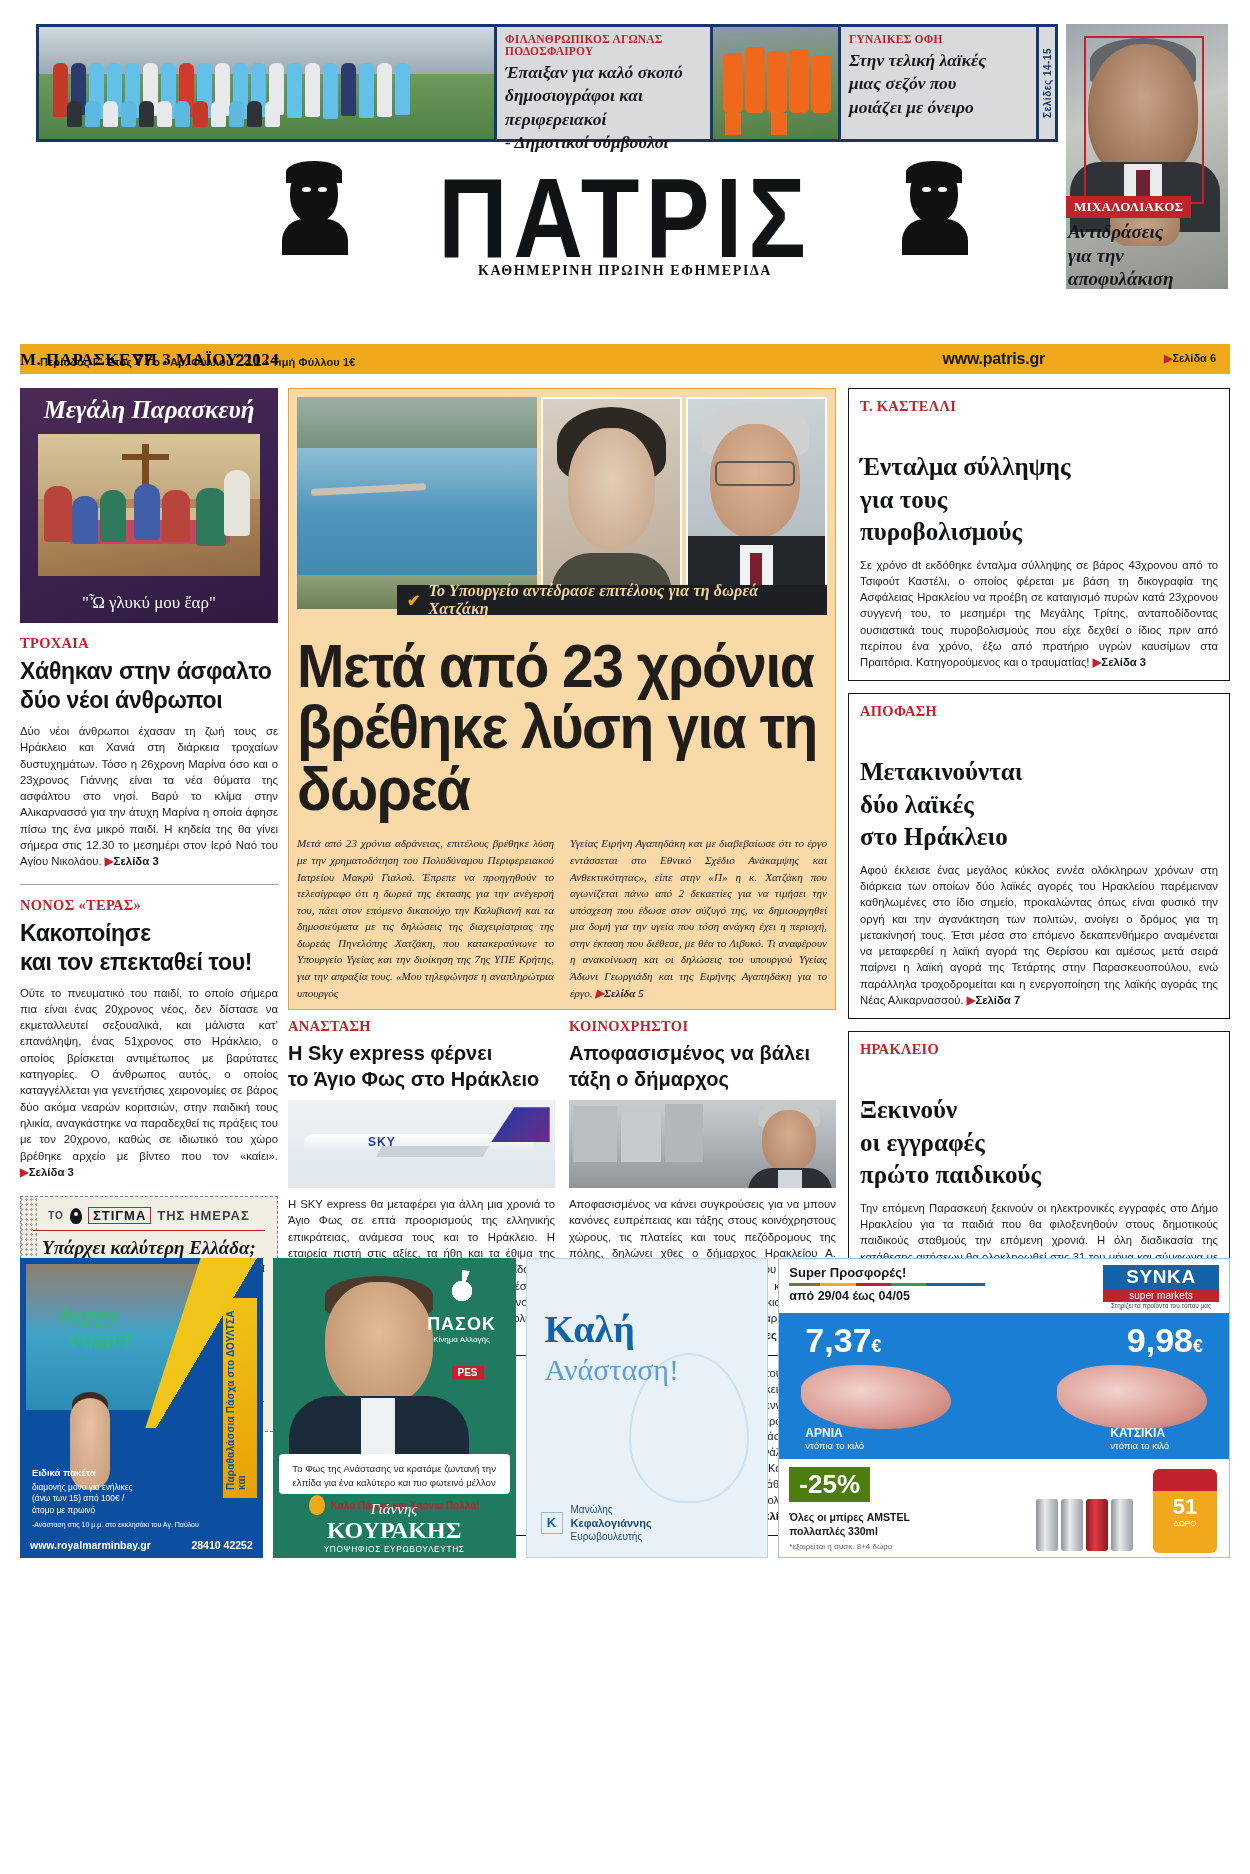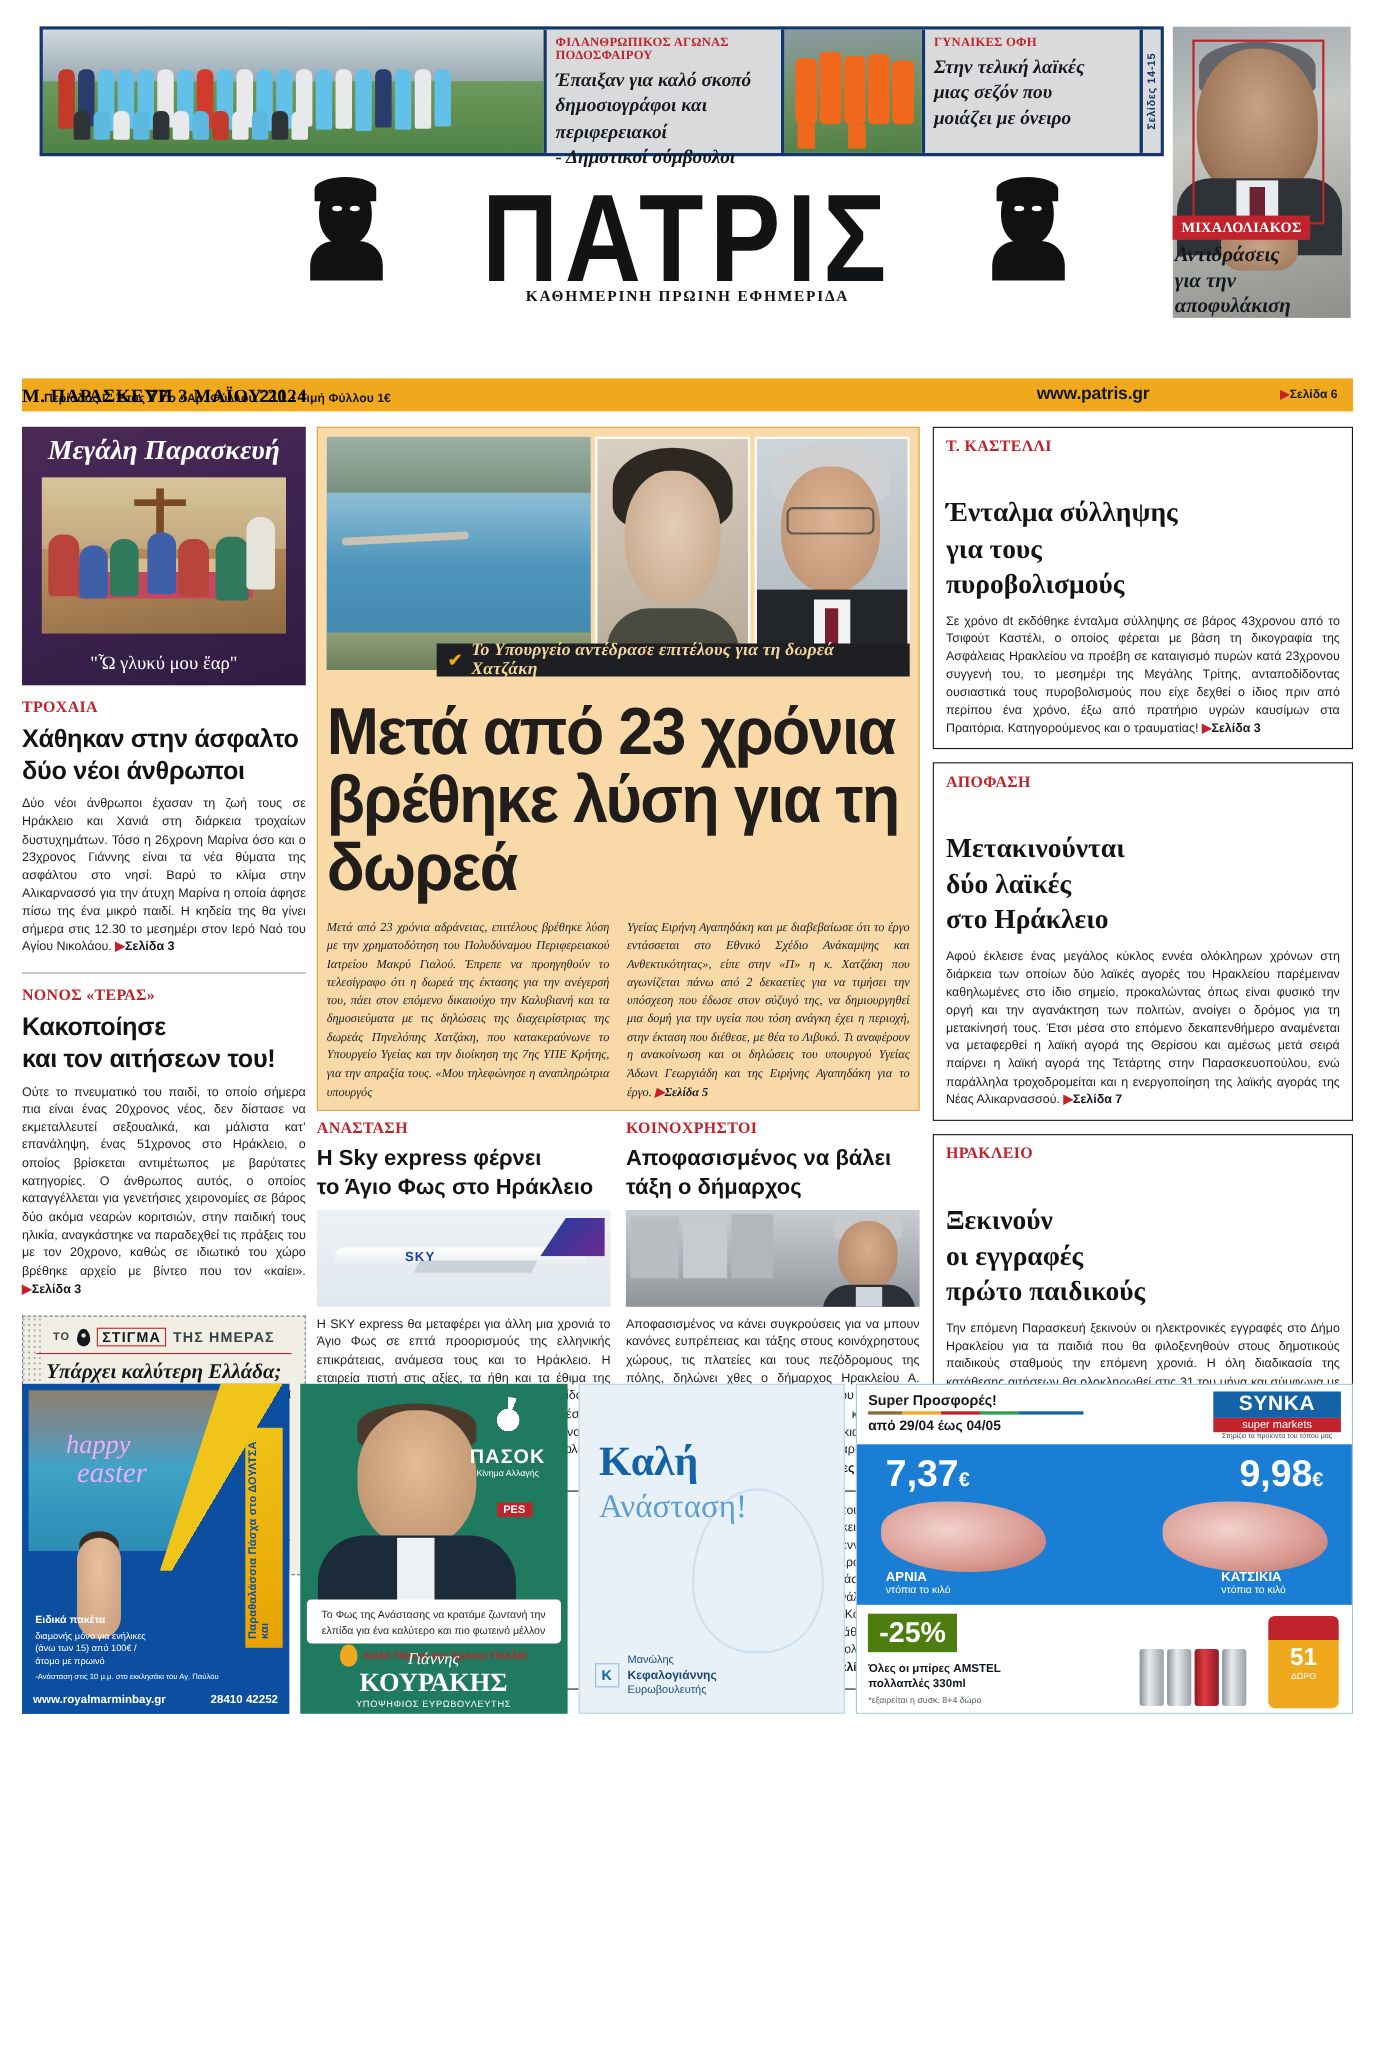--- a/index.html
+++ b/index.html
@@ -259,21 +259,21 @@
   .rbox h3 { font-family:"Liberation Serif", serif; font-weight:700; font-size: 25px;
     line-height: 1.3; color:#111315;margin-top:36px; }
   .rbox .tx { font-size: 11.3px; line-height: 1.44; color:#1b1e21; text-align: justify; margin-top: 8px; }
 
   
   .ads { position: absolute; left: 20px; top: 1258px; width: 1210px; height: 300px; display:flex; gap: 10px; }
   .ad { position: relative; overflow: hidden; }
   .ad1 { width: 244px; background: #0c4ea0; }
   .ad1 .sea { position:absolute; left: 6px; top: 6px; right: 6px; height: 146px;
     background: linear-gradient(180deg,#8c7f6e 0%,#6d8fa0 26%,#3fa3c6 48%,#2b8cb4 100%); }
-  .ad1 .script { position:absolute; left: 40px; top: 44px; color:#f0abfc;
+  .ad1 .script { position:absolute; left: 40px; top: 44px; color:#22c55e;
     font-family:"Liberation Serif", serif; font-style: italic; font-size: 24px; line-height: 1; }
   .ad1 .script small { display:block; font-size: 26px; margin-left: 10px; }
   .ad1 .diag { position:absolute; right: -30px; top: 0; width: 120px; height: 170px;
     background: linear-gradient(105deg,#f0c419 0 34%,#0c4ea0 34% 100%); transform: skewX(-18deg); }
   .ad1 .girl { position:absolute; left: 28px; top: 140px; width: 86px; height: 120px; }
   .ad1 .girl .b { position:absolute; left: 22px; top: 0; width: 40px; height: 92px;
     background: radial-gradient(ellipse at 50% 30%, #e8c2a3, #c69a78); border-radius: 20px; }
   .ad1 .girl .h { position:absolute; left: 24px; top: -6px; width: 36px; height: 26px;
     background:#3d2a20; border-radius: 50% 50% 20% 20%; }
   .ad1 .pkg { position:absolute; left: 12px; bottom: 42px; width: 110px; color:#fff;
@@ -527,21 +527,21 @@
         <span class="pgref"><span class="tri">▶</span><span>Σελίδα 3</span></span>
       </p>
     </div>
 
     <div class="rule"></div>
 
     <div>
       <div class="kicker">ΝΟΝΟΣ «ΤΕΡΑΣ»</div>
       <h2 class="hl">
         <span>Κακοποίησε</span><br>
-        <span>και τον αιτήσεων του!</span>
+        <span>και τον επεκταθεί του!</span>
       </h2>
       <p class="body-txt">
         <span>Ούτε το πνευματικό του παιδί, το οποίο σήμερα πια είναι ένας 20χρονος νέος, δεν δίστασε να εκμεταλλευτεί σεξουαλικά, και μάλιστα κατ’ επανάληψη, ένας 51χρονος στο Ηράκλειο, ο οποίος βρίσκεται αντιμέτωπος με βαρύτατες κατηγορίες. Ο άνθρωπος αυτός, ο οποίος καταγγέλλεται για γενετήσιες χειρονομίες σε βάρος δύο ακόμα νεαρών κοριτσιών, στην παιδική τους ηλικία, αναγκάστηκε να παραδεχθεί τις πράξεις του με τον 20χρονο, καθώς σε ιδιωτικό του χώρο βρέθηκε αρχείο με βίντεο που τον «καίει».</span>
         <span class="pgref"><span class="tri">▶</span><span>Σελίδα 3</span></span>
       </p>
     </div>
 
     <div class="stigma">
       <div class="dots"></div>
       <div class="hdr">

